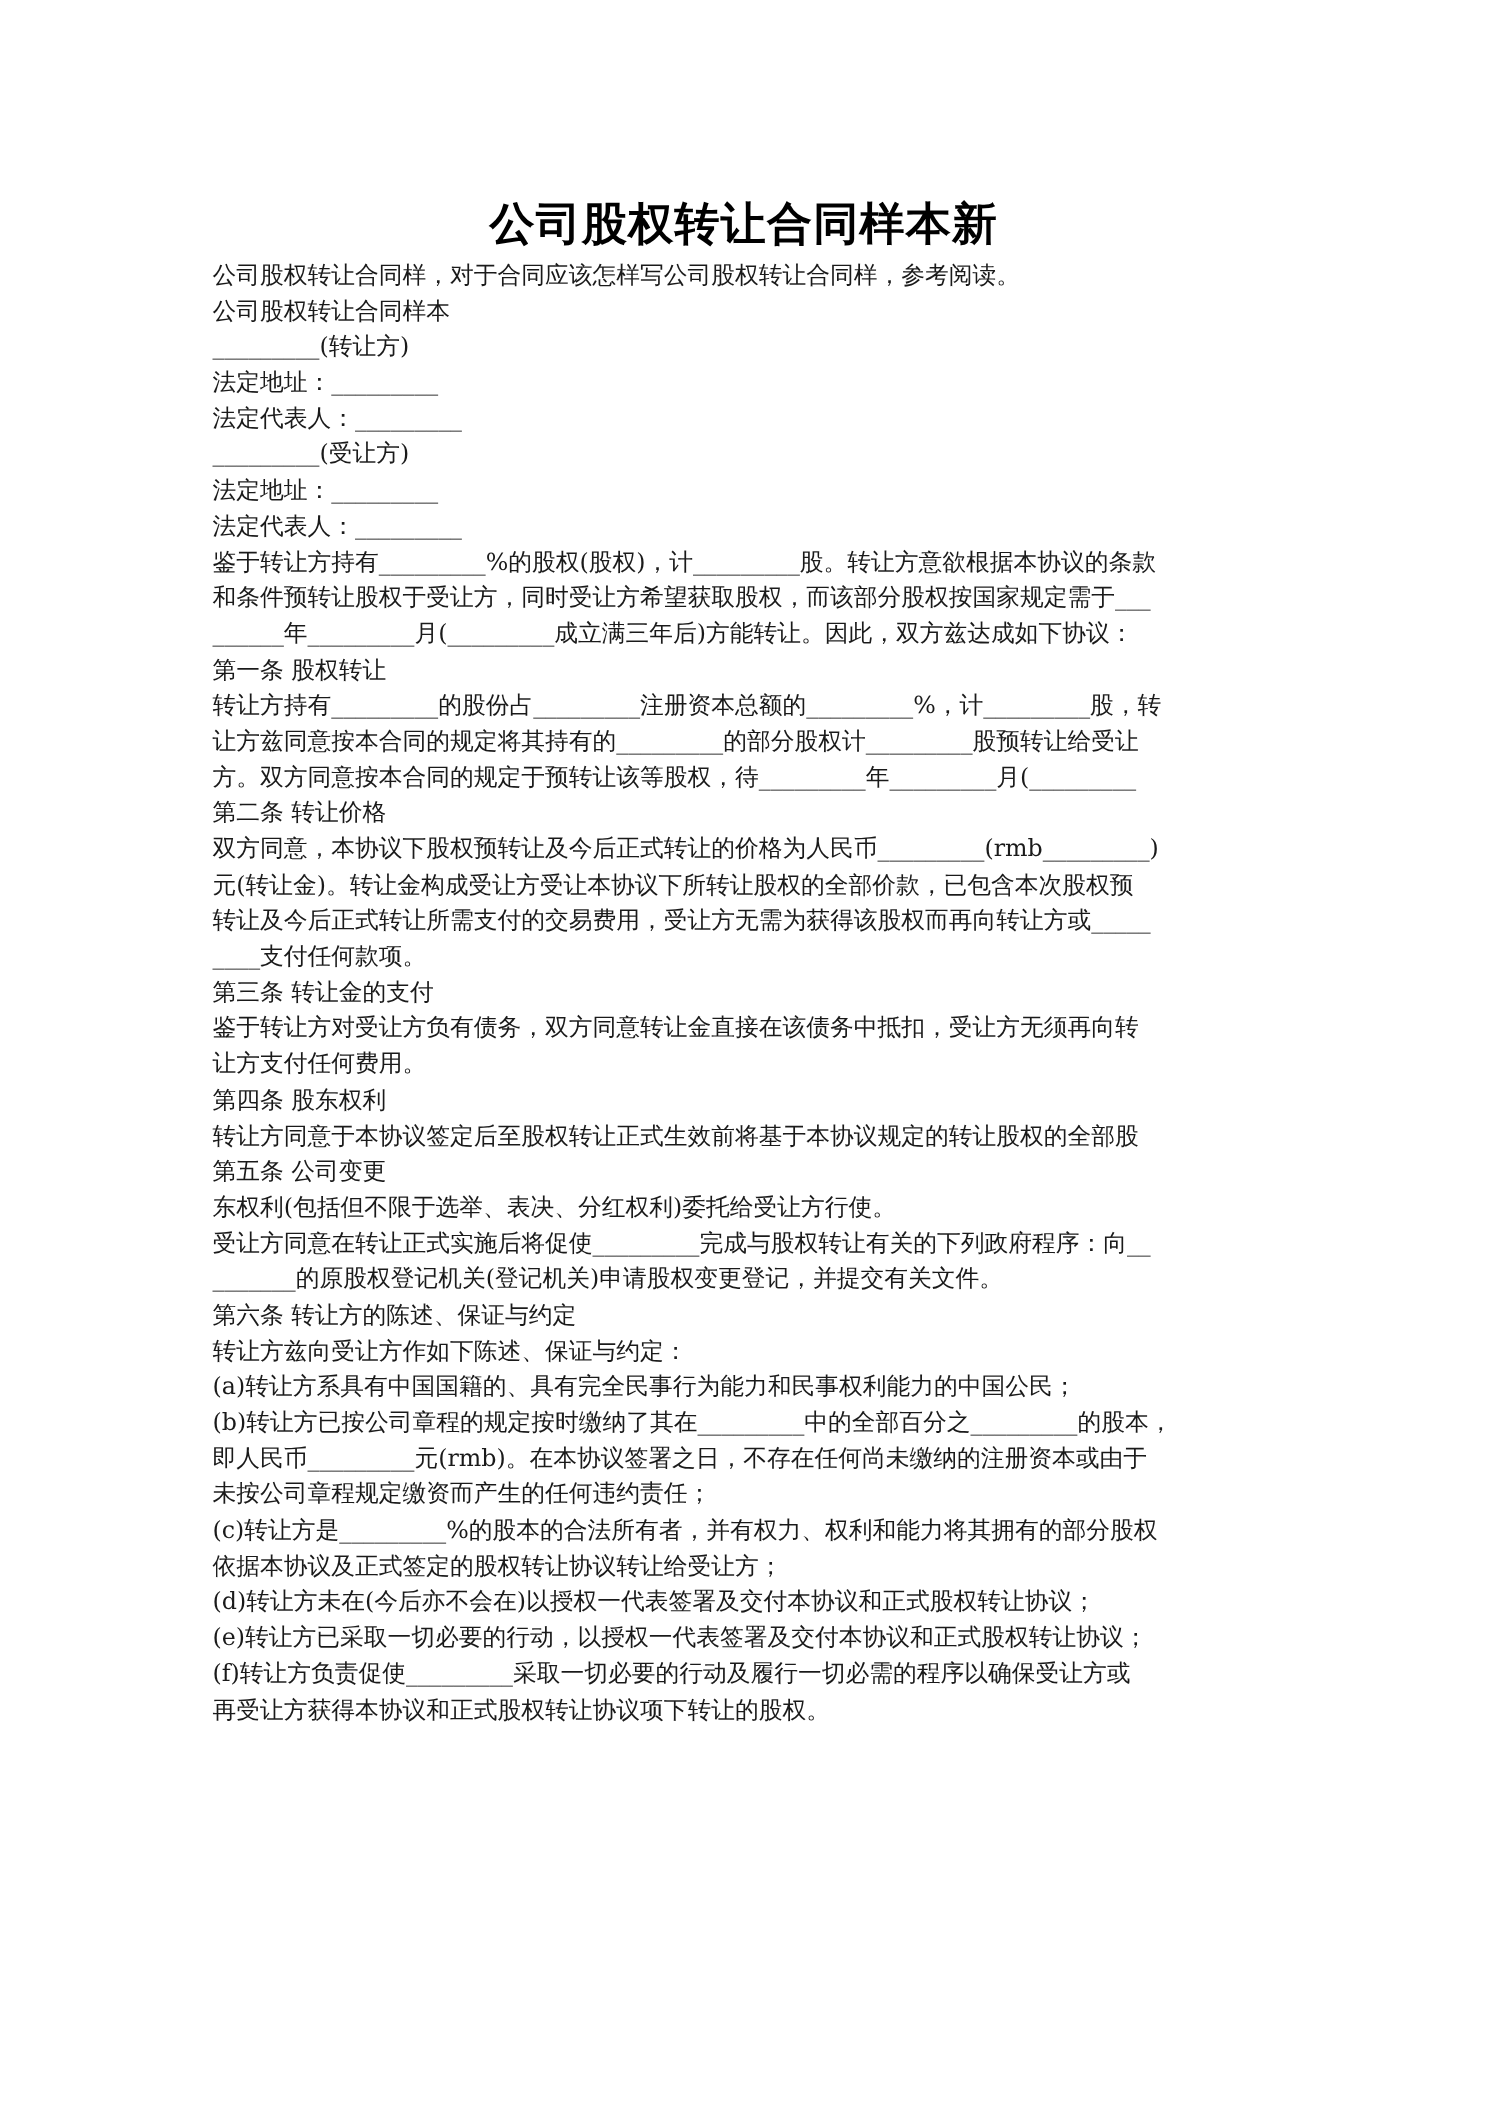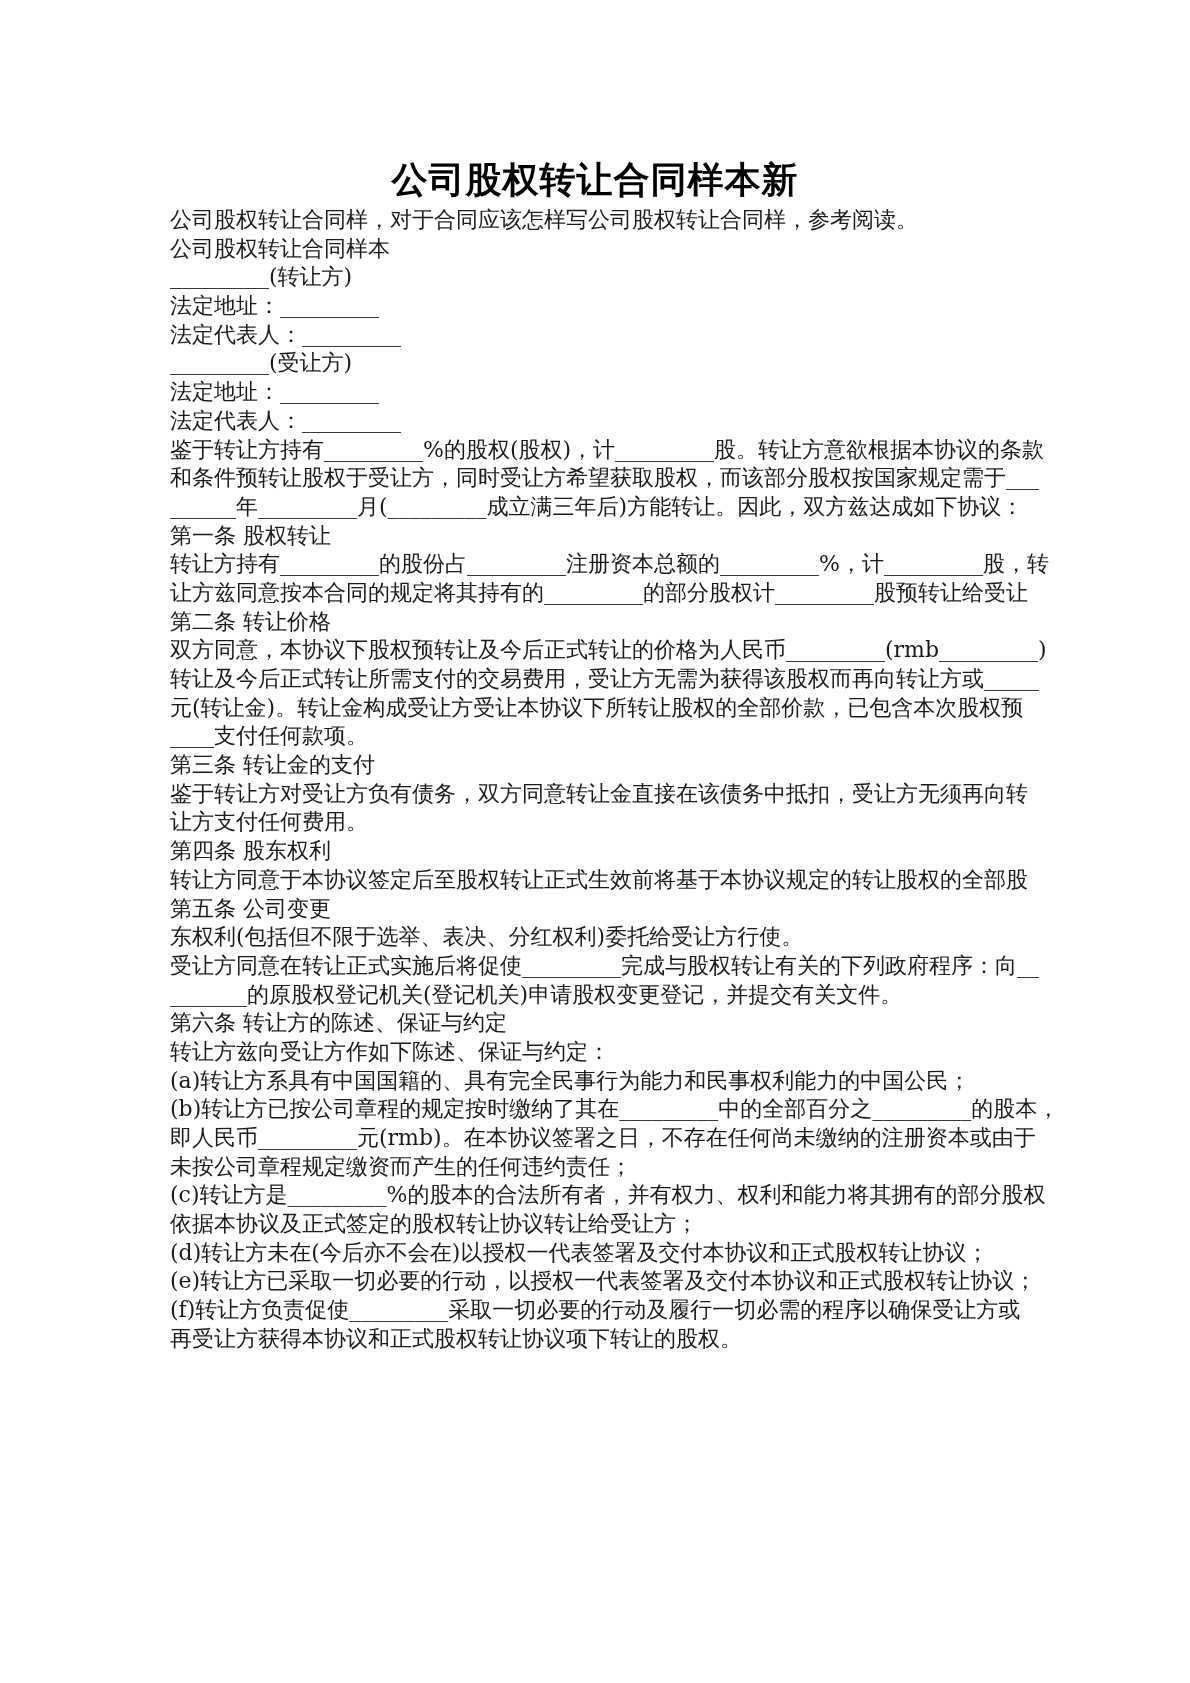--- a/index.html
+++ b/index.html
@@ -3,21 +3,21 @@
 <meta charset="utf-8">
 <style>
   html, body { margin: 0; padding: 0; background: #ffffff; }
   body { width: 1190px; height: 1683px; position: relative; overflow: hidden;
          font-family: "DejaVu Serif", "Liberation Serif", serif; color: #111; }
   .page { position: absolute; left: 0; top: 0; width: 995px; height: 1683px; }
   .title { position: absolute; left: 0; width: 1190px; top: 152px; text-align: center;
            font-family: "DejaVu Sans", "Liberation Sans", sans-serif; font-weight: bold;
            font-size: 36px; line-height: 56px; letter-spacing: 1px; color: #000; }
   .body { position: absolute; left: 170px; top: 206px; width: 780px; }
-  .line { font-size: 22px; line-height: 28.7px; height: 28.7px; white-space: pre; color: #1a1a1a; }
+  .line { font-size: 19px; line-height: 28.7px; height: 28.7px; white-space: pre; color: #1a1a1a; }
 </style>
 </head>
 <body>
 
 <div class="page">
   <div class="title">公司股权转让合同样本新</div>
   <div class="body">
     <div class="line">公司股权转让合同样，对于合同应该怎样写公司股权转让合同样，参考阅读。</div>
     <div class="line">公司股权转让合同样本</div>
     <div class="line">_________(转让方)</div>
@@ -25,24 +25,25 @@
     <div class="line">法定代表人：_________</div>
     <div class="line">_________(受让方)</div>
     <div class="line">法定地址：_________</div>
     <div class="line">法定代表人：_________</div>
     <div class="line">鉴于转让方持有_________%的股权(股权)，计_________股。转让方意欲根据本协议的条款</div>
     <div class="line">和条件预转让股权于受让方，同时受让方希望获取股权，而该部分股权按国家规定需于___</div>
     <div class="line">______年_________月(_________成立满三年后)方能转让。因此，双方兹达成如下协议：</div>
     <div class="line">第一条 股权转让</div>
     <div class="line">转让方持有_________的股份占_________注册资本总额的_________%，计_________股，转</div>
     <div class="line">让方兹同意按本合同的规定将其持有的_________的部分股权计_________股预转让给受让</div>
+    <div class="line">方。双方同意按本合同的规定于预转让该等股权，待_________年_________月(_________</div>
     <div class="line">第二条 转让价格</div>
     <div class="line">双方同意，本协议下股权预转让及今后正式转让的价格为人民币_________(rmb_________)</div>
+    <div class="line">元(转让金)。转让金构成受让方受让本协议下所转让股权的全部价款，已包含本次股权预</div>
     <div class="line">转让及今后正式转让所需支付的交易费用，受让方无需为获得该股权而再向转让方或_____</div>
-    <div class="line">元(转让金)。转让金构成受让方受让本协议下所转让股权的全部价款，已包含本次股权预</div>
     <div class="line">____支付任何款项。</div>
     <div class="line">第三条 转让金的支付</div>
     <div class="line">鉴于转让方对受让方负有债务，双方同意转让金直接在该债务中抵扣，受让方无须再向转</div>
     <div class="line">让方支付任何费用。</div>
     <div class="line">第四条 股东权利</div>
     <div class="line">转让方同意于本协议签定后至股权转让正式生效前将基于本协议规定的转让股权的全部股</div>
     <div class="line">第五条 公司变更</div>
     <div class="line">东权利(包括但不限于选举、表决、分红权利)委托给受让方行使。</div>
     <div class="line">受让方同意在转让正式实施后将促使_________完成与股权转让有关的下列政府程序：向__</div>
     <div class="line">_______的原股权登记机关(登记机关)申请股权变更登记，并提交有关文件。</div>

